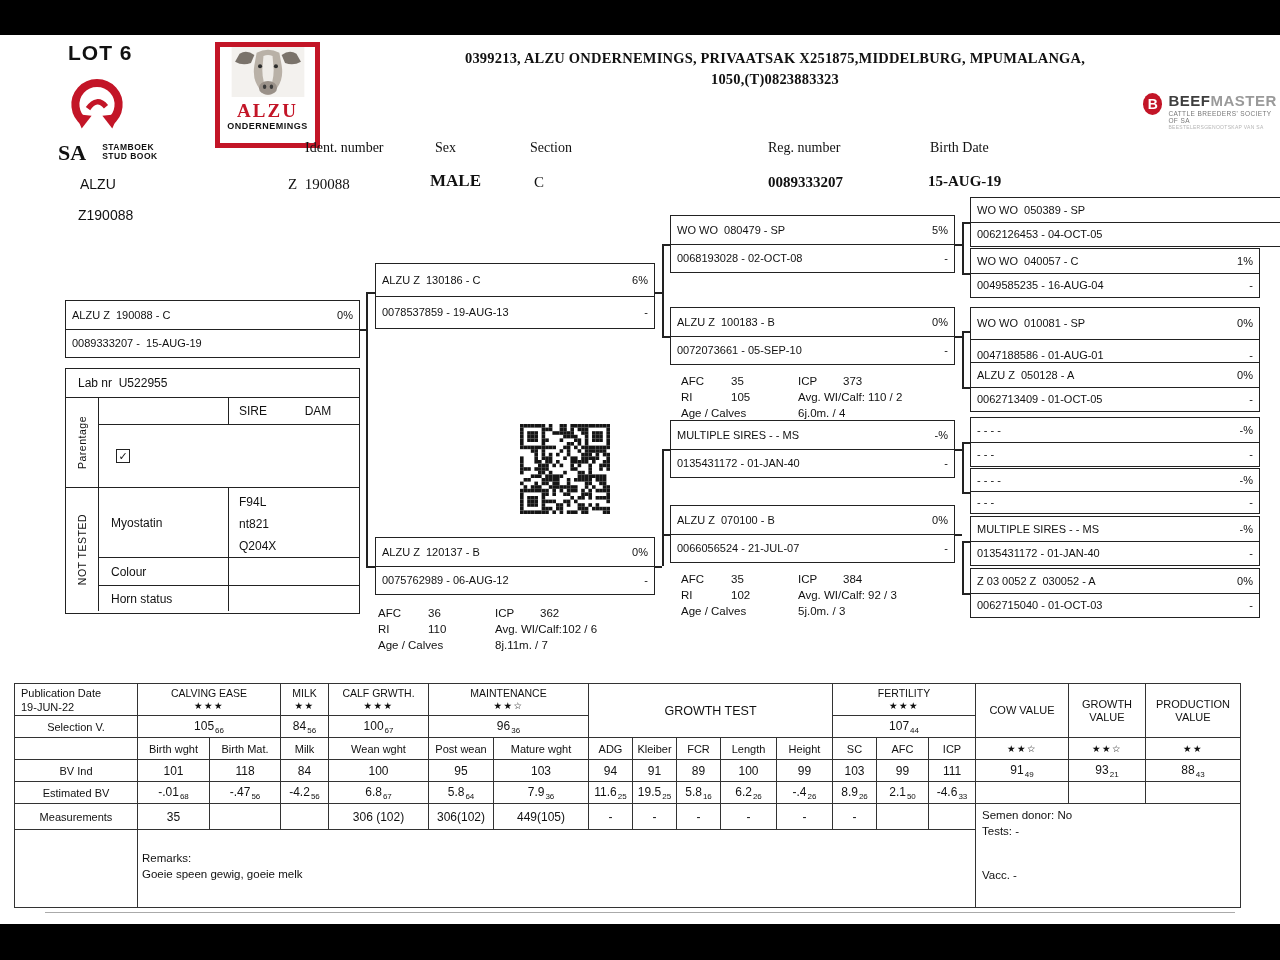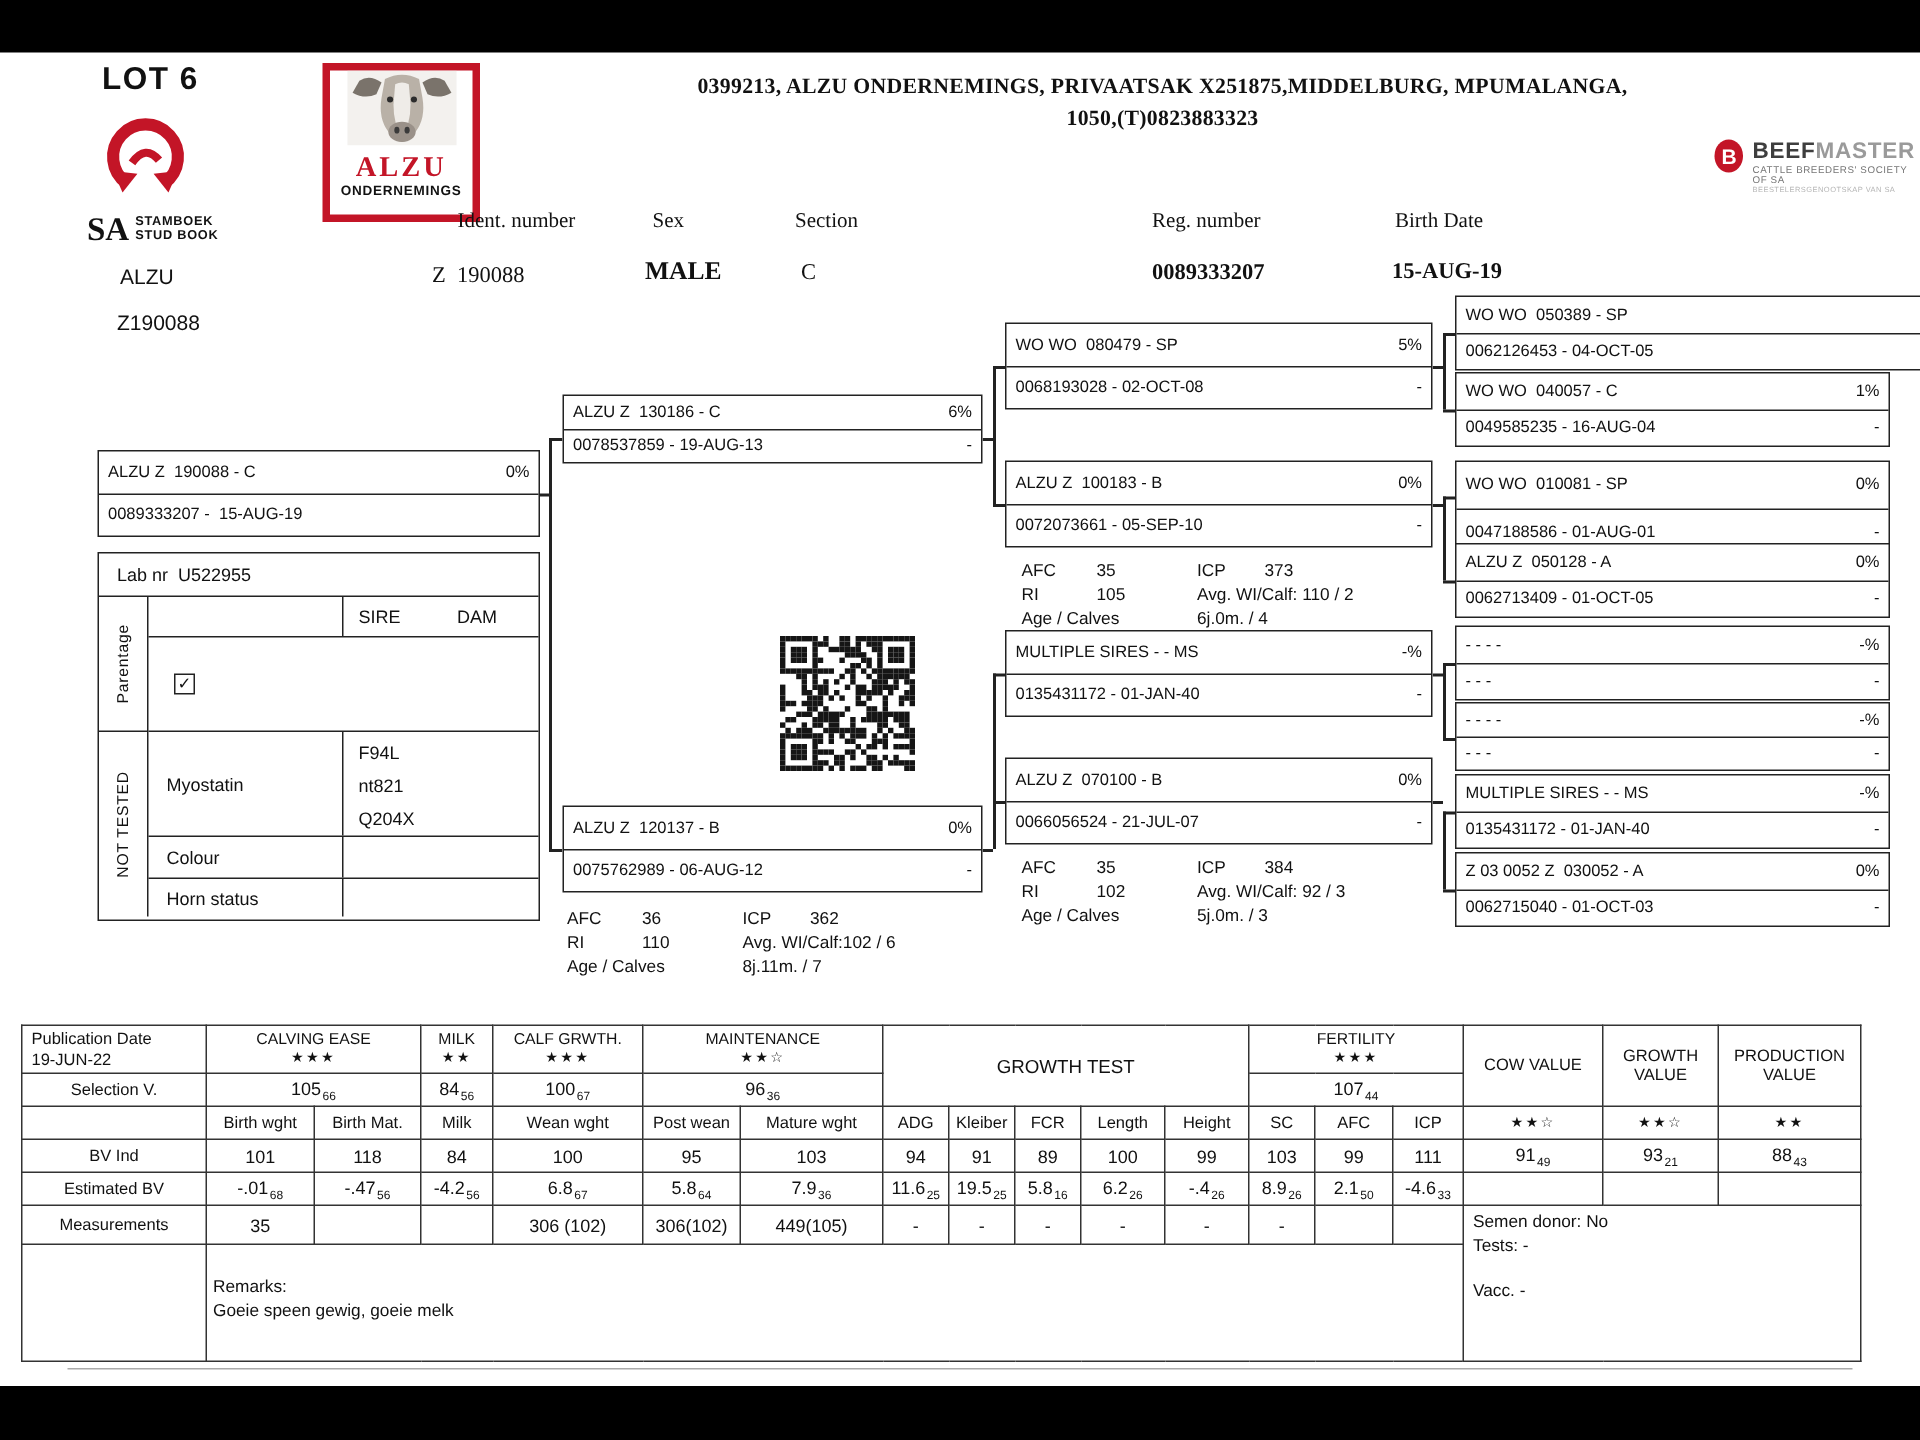--- a/index.html
+++ b/index.html
@@ -10,21 +10,21 @@
   .page{position:absolute;top:35px;left:0;width:1280px;height:889px;background:#fff}
   .bar{position:absolute;left:0;width:1280px;background:#000}
   .bar.top{top:0;height:35px}
   .bar.bottom{top:924px;height:36px}
 
   
   .lot{left:68px;top:6px;font-size:21px;font-weight:600;letter-spacing:1px}
   .address{left:370px;top:13px;width:810px;text-align:center;font-weight:bold;font-size:14.5px;letter-spacing:.2px}
   .address div{line-height:21px}
   .sa-logo-icon{left:70px;top:40px}
-  .sa-logo-text{left:58px;top:108px;display:flex;align-items:flex-end;gap:4px}
+  .sa-logo-text{left:58px;top:108px;display:flex;align-items:flex-end;gap:16px}
   .sa-big{font-size:22px;font-weight:bold;line-height:20px}
   .sa-small{font-size:8.5px;font-weight:bold;letter-spacing:.5px;line-height:9px;padding-bottom:2px}
   .alzu-logo{left:215px;top:7px;width:105px;height:106px;border:5px solid #c31527;background:#fff;text-align:center;overflow:hidden}
   .alzu-name{color:#c31527;font-weight:bold;font-size:19px;letter-spacing:2px;line-height:20px;font-family:"Liberation Serif",serif}
   .alzu-sub{color:#111;font-weight:bold;font-size:9px;letter-spacing:.5px}
   .bm-logo{left:1143px;top:58px;display:flex;gap:6px;align-items:flex-start}
   .bm-circle{width:22px;height:22px;border-radius:50%;background:#c31527;color:#fff;font-weight:bold;font-size:14px;display:flex;align-items:center;justify-content:center}
   .bm-name{font-size:15px;font-weight:bold;letter-spacing:.5px;line-height:16px}
   .bm-name .w1{color:#3e3e3e}
   .bm-name .w2{color:#9a9a9a}
@@ -95,21 +95,21 @@
   .ebv-table .lab{font-size:11px}
   .ebv-table .pub{text-align:left;padding-left:6px;line-height:14px}
   .ebv-table .glabel{font-size:10.5px;line-height:13px}
   .ebv-table .stars{font-size:9.5px;letter-spacing:1.5px;line-height:12px}
   .ebv-table .gt{font-size:12.5px}
   .ebv-table .vh{font-size:11px;line-height:13px;padding:0 6px}
   .ebv-table .colh{font-size:11px}
   .acc{font-size:8px;vertical-align:-3px;margin-left:1px}
   .ebv-table .remarks{text-align:left;vertical-align:top;padding:20px 0 0 4px;font-size:11.5px;line-height:16px}
   .ebv-table .semen{text-align:left;vertical-align:top;padding:3px 0 0 6px;font-size:11.5px;line-height:16px}
-  .ebv-table .semen .mt{margin-top:14px}
+  .ebv-table .semen .mt{margin-top:28px}
   .footer-line{left:45px;top:877px;width:1190px;height:1px;background:#aaa}
 </style>
 </head>
 <body>
 
 <div class="bar top"></div>
 <div class="bar bottom"></div>
 
 <div class="page">
 
@@ -212,21 +212,21 @@
   <div class="pbox" style="left:65px;top:265px;width:295px;height:58px">
     <div class="pr1">
         <span class="pname">ALZU Z  190088 - C</span>
         <span class="ppct">0%</span>
       </div>
     <div class="pr2">
         <span class="pdetail">0089333207 -  15-AUG-19</span>
         <span class="pflag"></span>
       </div>
   </div>
-  <div class="pbox" style="left:375px;top:228px;width:280px;height:46px">
+  <div class="pbox" style="left:375px;top:228px;width:280px;height:66px">
     <div class="pr1">
         <span class="pname">ALZU Z  130186 - C</span>
         <span class="ppct">6%</span>
       </div>
     <div class="pr2">
         <span class="pdetail">0078537859 - 19-AUG-13</span>
         <span class="pflag">-</span>
       </div>
   </div>
   <div class="pbox" style="left:375px;top:502px;width:280px;height:58px">

